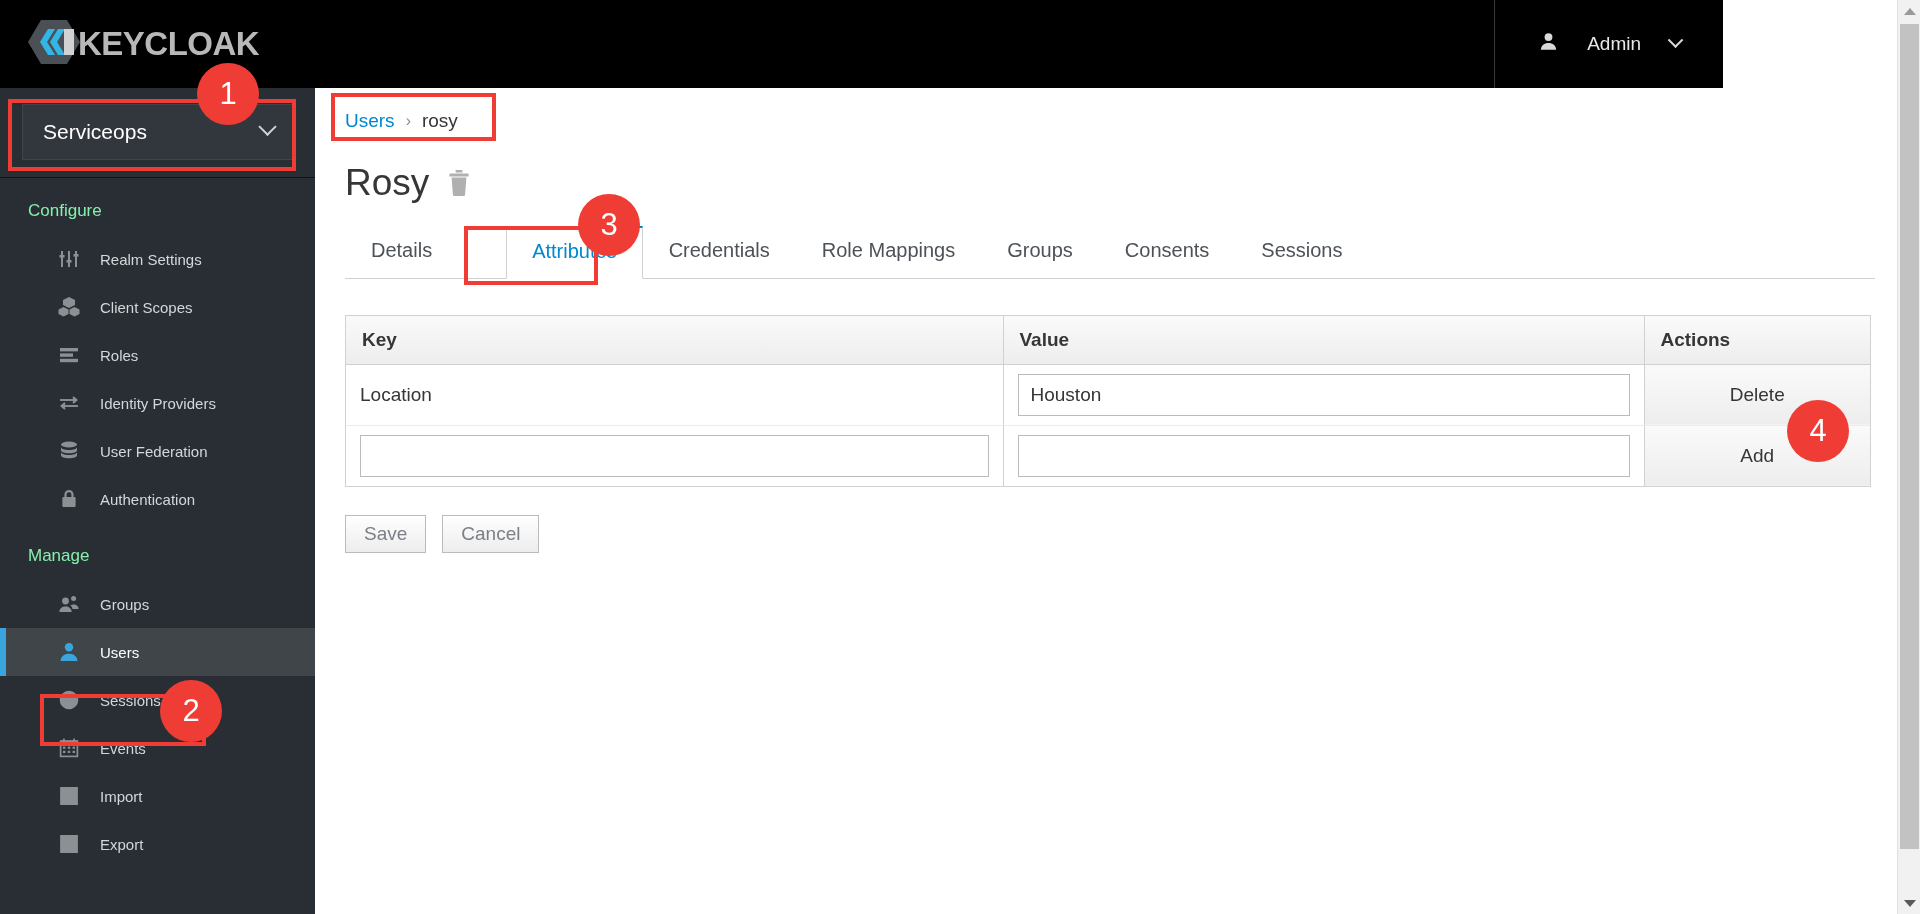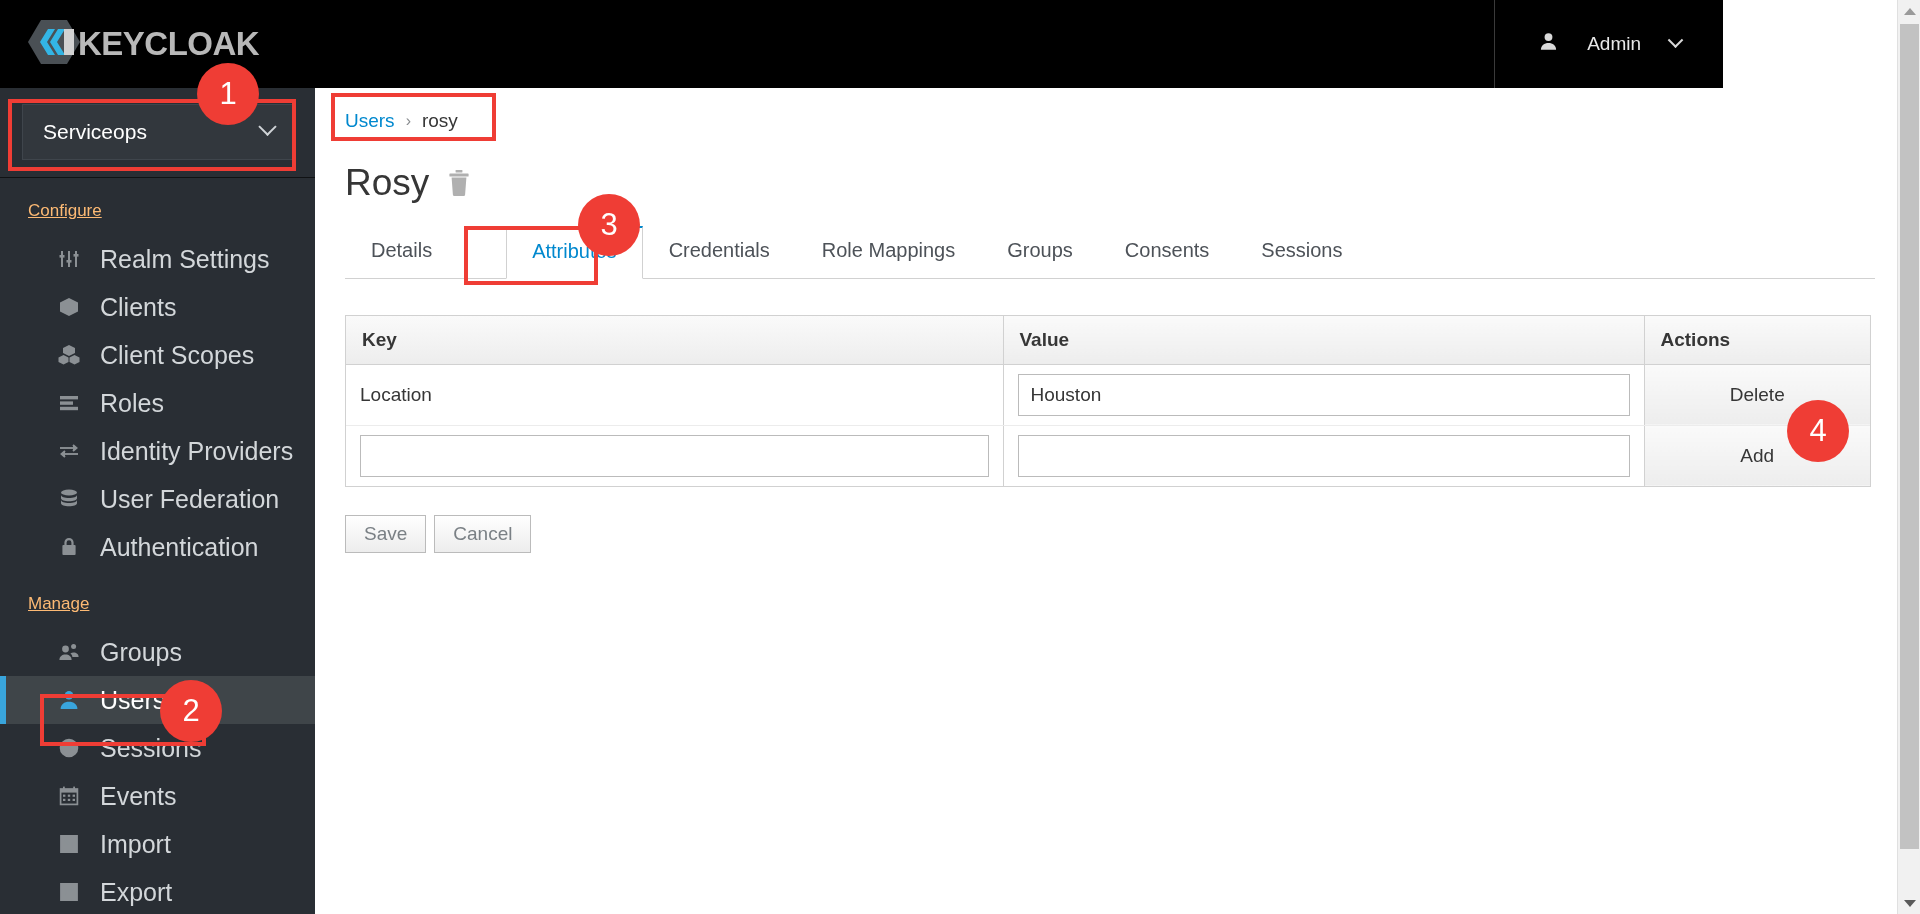--- a/index.html
+++ b/index.html
@@ -77,31 +77,30 @@
     width: 13px; height: 13px;
     border-right: 2.4px solid #cfd3d7;
     border-bottom: 2.4px solid #cfd3d7;
     transform: rotate(45deg) translate(-4px,-4px);
   }
   .side-divider {
     height: 1px; background: #000; opacity: .6;
     margin-top: 17px;
   }
   .nav-section-title {
-    color: #fdba74; font-size: 17px;
+    color: #86efac; font-size: 17px;
     padding: 23px 0 14px 28px;
-    text-decoration: underline;
   }
   .nav-item {
     height: 48px;
     display: flex; align-items: center;
     gap: 18px;
     padding-left: 56px;
     color: #d3d7da;
-    font-size: 25px;
+    font-size: 15px;
     cursor: pointer;
     position: relative;
   }
   .nav-item .nv-icon {
     width: 26px; height: 26px;
     display:flex; align-items:center; justify-content:center;
     flex: 0 0 26px;
   }
   .nav-item.active {
     background: #3f4549;
@@ -220,21 +219,21 @@
     border: 1px solid #bbb;
     background: #fff;
     font-size: 19px;
     color: #363636;
     padding: 0 12px;
     font-family: "Liberation Sans", sans-serif;
     outline: none;
   }
   .form-actions {
     margin: 28px 0 0 30px;
-    display: flex; gap: 8px;
+    display: flex; gap: 16px;
   }
   .btn {
     background: linear-gradient(to bottom, #fff, #ededed);
     border: 1px solid #bbb;
     color: #7a8085;
     font-size: 19px;
     padding: 7px 18px;
     cursor: pointer;
     font-family: "Liberation Sans", sans-serif;
   }
@@ -338,28 +337,20 @@
             <rect x="1.5" y="7" width="5" height="2.6"></rect>
           <rect x="10" y="3" width="2" height="16"></rect>
             <rect x="8.5" y="12" width="5" height="2.6"></rect>
           <rect x="17" y="3" width="2" height="16"></rect>
             <rect x="15.5" y="6" width="5" height="2.6"></rect>
         </svg>
       </span>
       <span>Realm Settings</span>
     </div>
 
-    <div class="nav-item">
-      <span class="nv-icon">
-        <svg width="22" height="22" viewBox="0 0 22 22">
-          <path d="M11 2 L20 6.6 L20 15.4 L11 20 L2 15.4 L2 6.6 Z"></path>
-        </svg>
-      </span>
-      <span>Clients</span>
-    </div>
 
     <div class="nav-item">
       <span class="nv-icon">
         <svg width="22" height="22" viewBox="0 0 22 22">
           <path d="M11 1 L17 4 L17 9 L11 12 L5 9 L5 4 Z"></path>
           <path d="M5.5 11 L10.5 13.5 L10.5 18 L5.5 20.5 L0.5 18 L0.5 13.5 Z"></path>
           <path d="M16.5 11 L21.5 13.5 L21.5 18 L16.5 20.5 L11.5 18 L11.5 13.5 Z"></path>
         </svg>
       </span>
       <span>Client Scopes</span>

